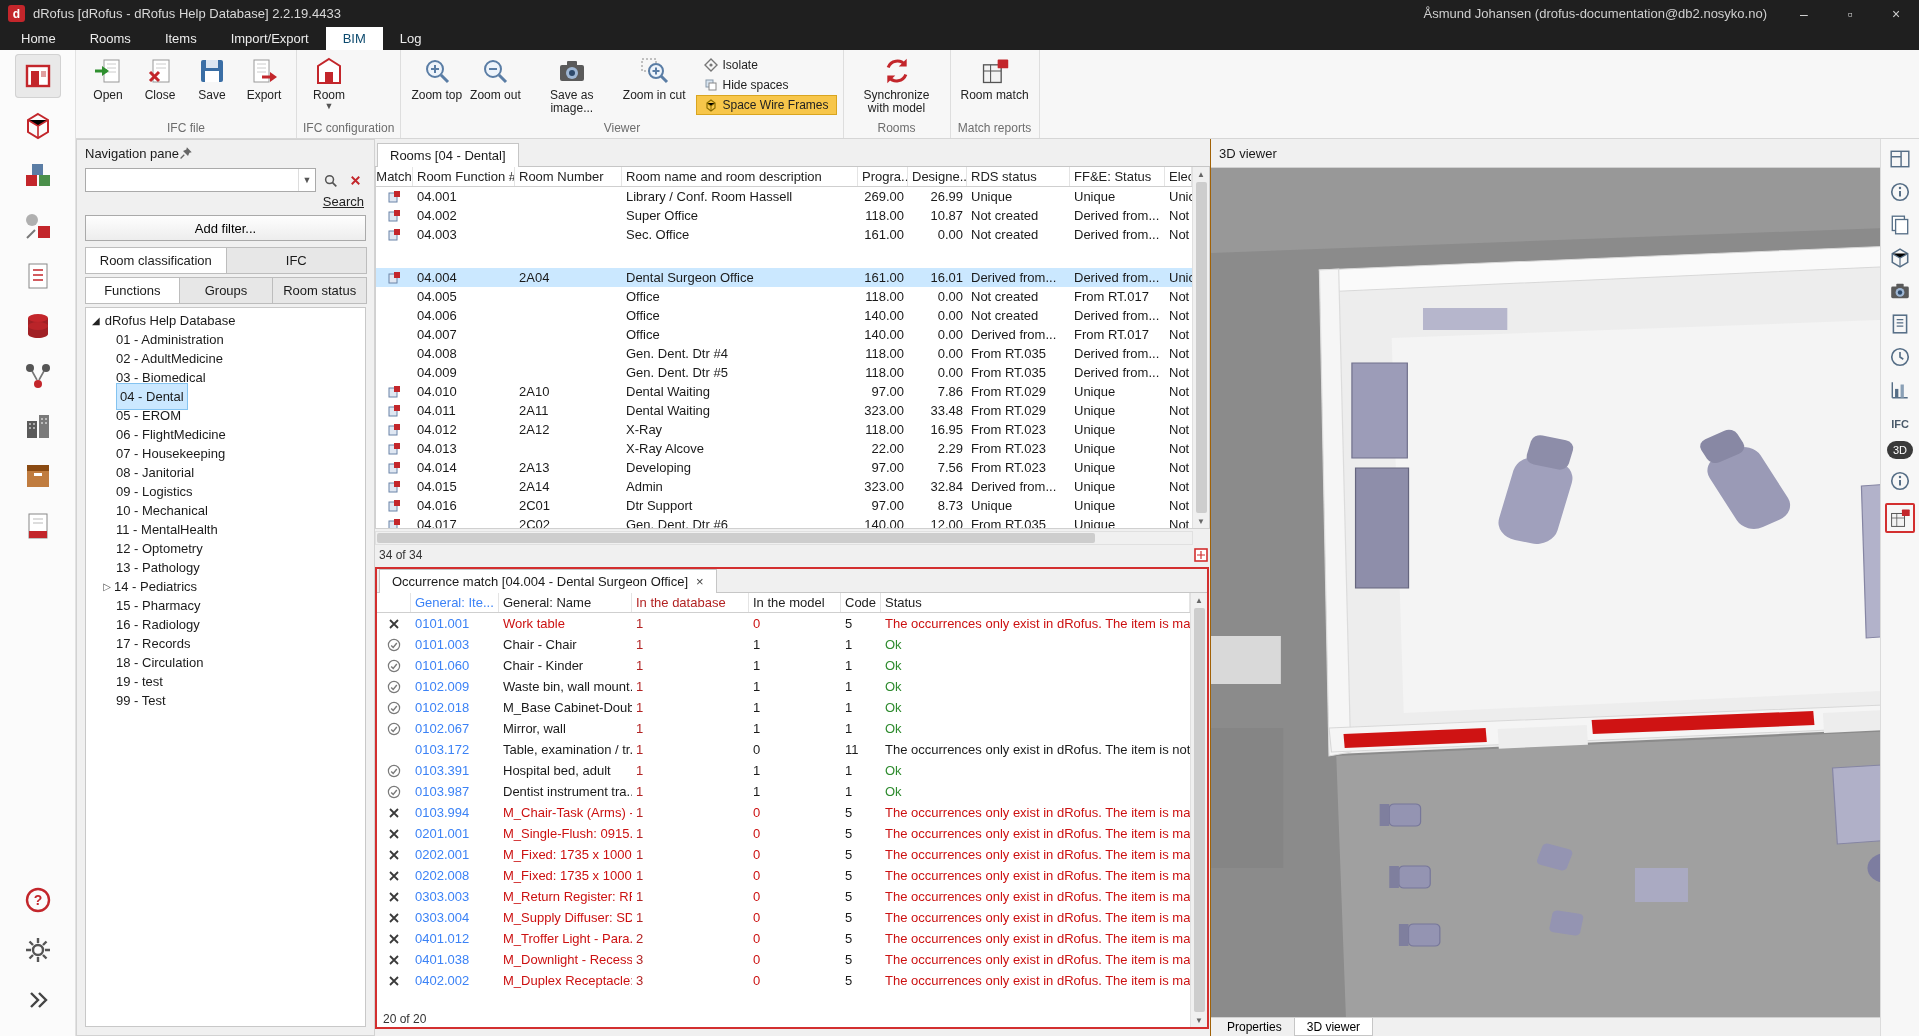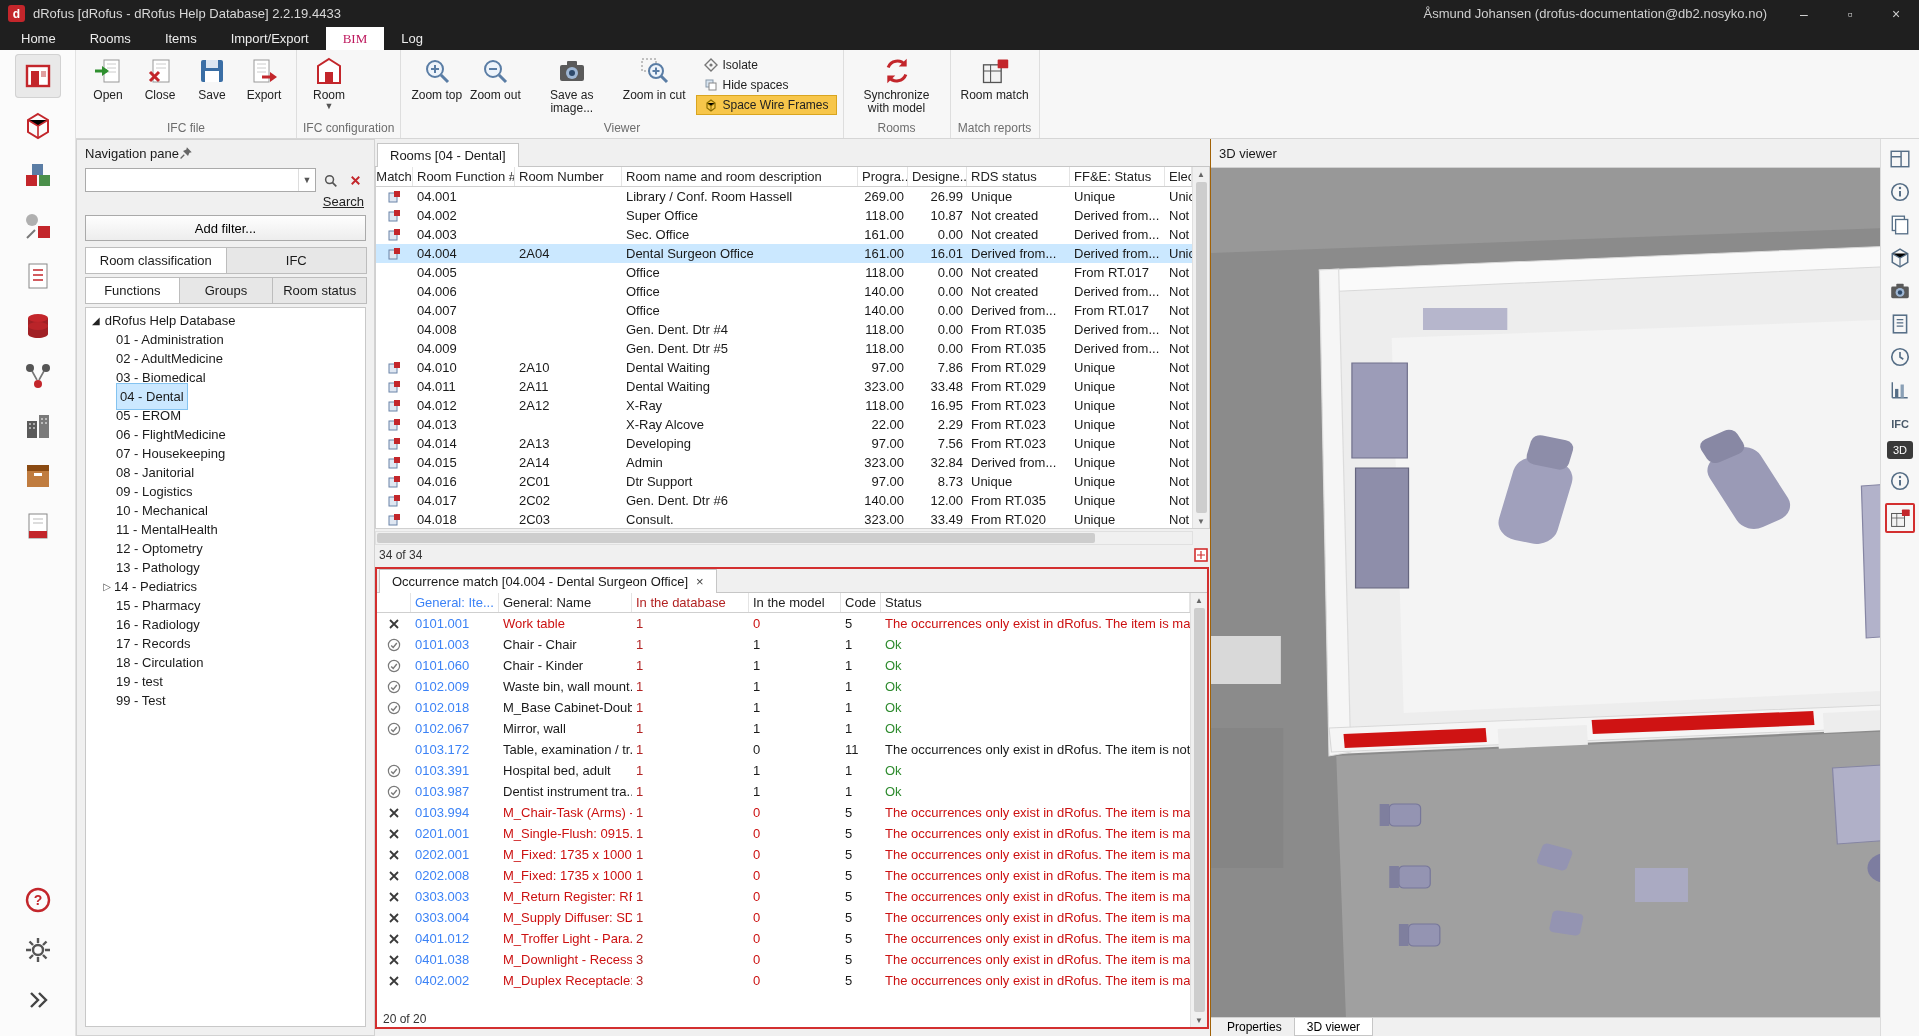--- a/index.html
+++ b/index.html
@@ -16,21 +16,21 @@
   .tb-title{font-size:13px;}
   .tb-right{display:flex;align-items:center;height:27px;}
   .tb-user{font-size:13px;margin-right:14px;color:#cfcfcf;}
   .winbtn{width:46px;height:27px;border:none;background:transparent;color:#cfcfcf;
           font-size:14px;font-family:inherit;}
 
   
   .menubar{position:absolute;left:0;top:27px;width:1919px;height:23px;background:#1f1f1f;
            display:flex;align-items:stretch;padding-left:4px;}
   .menu-tab{display:flex;align-items:center;padding:0 17px;color:#ececec;font-size:13px;}
-  .menu-tab.active{background:#ffffff;color:#be185d;font-family:Liberation Serif, serif;}
+  .menu-tab.active{background:#ffffff;color:#0c4a6e;}
 
   
   .ribbon{position:absolute;left:76px;top:50px;right:0;height:89px;background:#f7f7f7;
           border-bottom:1px solid #d6d6d6;display:flex;}
   .rgroup{display:flex;flex-direction:column;border-right:1px solid #dedede;padding:3px 6px 0;}
   .rbody{display:flex;flex:1;align-items:flex-start;}
   .rbtn{display:flex;flex-direction:column;align-items:center;min-width:52px;max-width:94px;
         padding:3px 4px 1px;font-size:12px;line-height:13px;text-align:center;color:#222;cursor:pointer;}
   .ric{width:30px;height:30px;margin-bottom:3px;}
   .ric svg{width:100%;height:100%;}
@@ -91,21 +91,21 @@
   .rooms-tabs{position:absolute;top:4px;left:0;right:0;height:24px;border-bottom:1px solid #c6c6c6;
               display:flex;padding-left:2px;}
   .doc-tab{background:#fff;border:1px solid #c6c6c6;border-bottom:none;padding:0 12px;font-size:13px;
            display:flex;align-items:center;margin-bottom:-1px;gap:8px;}
   .rooms-tbl{position:absolute;top:28px;left:0;right:0;height:362px;background:#fff;
              border:1px solid #d0d0d0;border-top:none;padding-right:17px;overflow:hidden;}
   .thead{display:flex;height:20px;border-bottom:1px solid #cfcfcf;background:#fff;}
   .th{font-size:13px;color:#222;padding:0 4px;line-height:19px;border-right:1px solid #e4e4e4;
       white-space:nowrap;overflow:hidden;}
   .trowr{display:flex;height:19px;line-height:19px;}
-  .trowr.sel{background:#cbe8ff;}
+  .trowr.sel{background:#cbe8ff;margin-top:24px;}
   .td{padding:0 4px;font-size:13px;white-space:nowrap;overflow:hidden;}
   .rc0{width:37px;display:flex;align-items:center;justify-content:center;}
   .rc0 svg{width:13px;height:13px;}
   .rc1{width:102px;} .rc2{width:107px;} .rc3{width:236px;}
   .rc4{width:50px;text-align:right;} .rc5{width:59px;text-align:right;}
   .rc6{width:103px;} .rc7{width:95px;} .rc8{flex:1;}
   .vsb{position:absolute;right:0;top:0;bottom:0;width:17px;background:#f0f0f0;border-left:1px solid #e0e0e0;
        display:flex;flex-direction:column;align-items:center;font-size:8px;color:#666;}
   .vsb .sbarrow{height:14px;display:flex;align-items:center;}
   .vsb .sthumb{width:11px;flex:1;margin:1px 0;background:#cdcdcd;border-radius:2px;}
@@ -150,21 +150,21 @@
   .vtab{display:flex;align-items:center;padding:0 12px;font-size:12px;color:#000000;cursor:pointer;}
   .vtab.active{background:#fff;border:1px solid #c6c6c6;border-top:none;}
 
   
   .right-strip{position:absolute;left:1880px;top:139px;width:39px;bottom:0;background:#f7f7f7;
                border-left:1px solid #dcdcdc;display:flex;flex-direction:column;align-items:center;
                padding-top:9px;gap:11px;}
   .rs-ic{width:22px;height:22px;cursor:pointer;}
   .rs-ic svg{width:100%;height:100%;}
   .rs-label{font-size:11px;font-weight:bold;color:#4a5a6a;margin-top:6px;}
-  .rs-3d{width:26px;height:18px;background:#3a3a3a;color:#fff;border-radius:3px;font-size:11px;
+  .rs-3d{width:26px;height:18px;background:#3a3a3a;color:#fff;border-radius:9px;font-size:11px;
          display:flex;align-items:center;justify-content:center;cursor:pointer;}
   .rs-hl{border:2px solid #d32f2f;border-radius:2px;padding:2px;width:30px;height:30px;}
   .rs-hl svg{width:100%;height:100%;}
 </style>
 </head>
 <body>
 
 <div class="app">
 
   <header class="titlebar">

